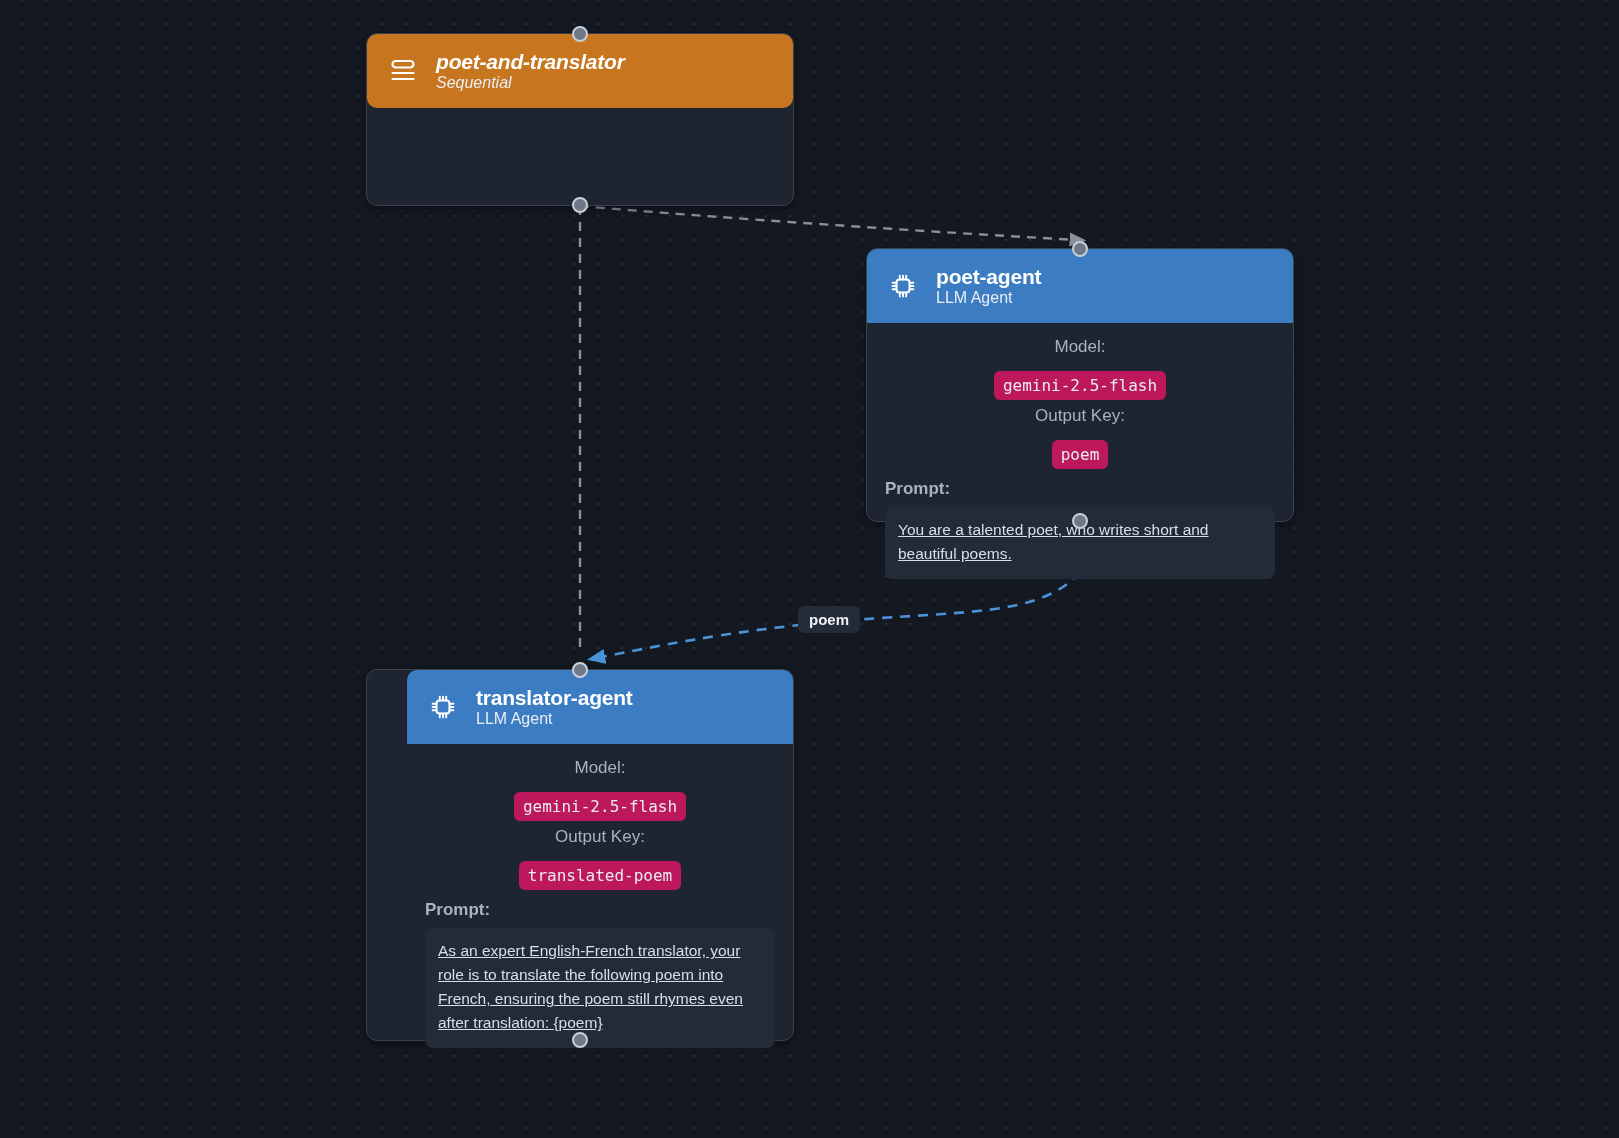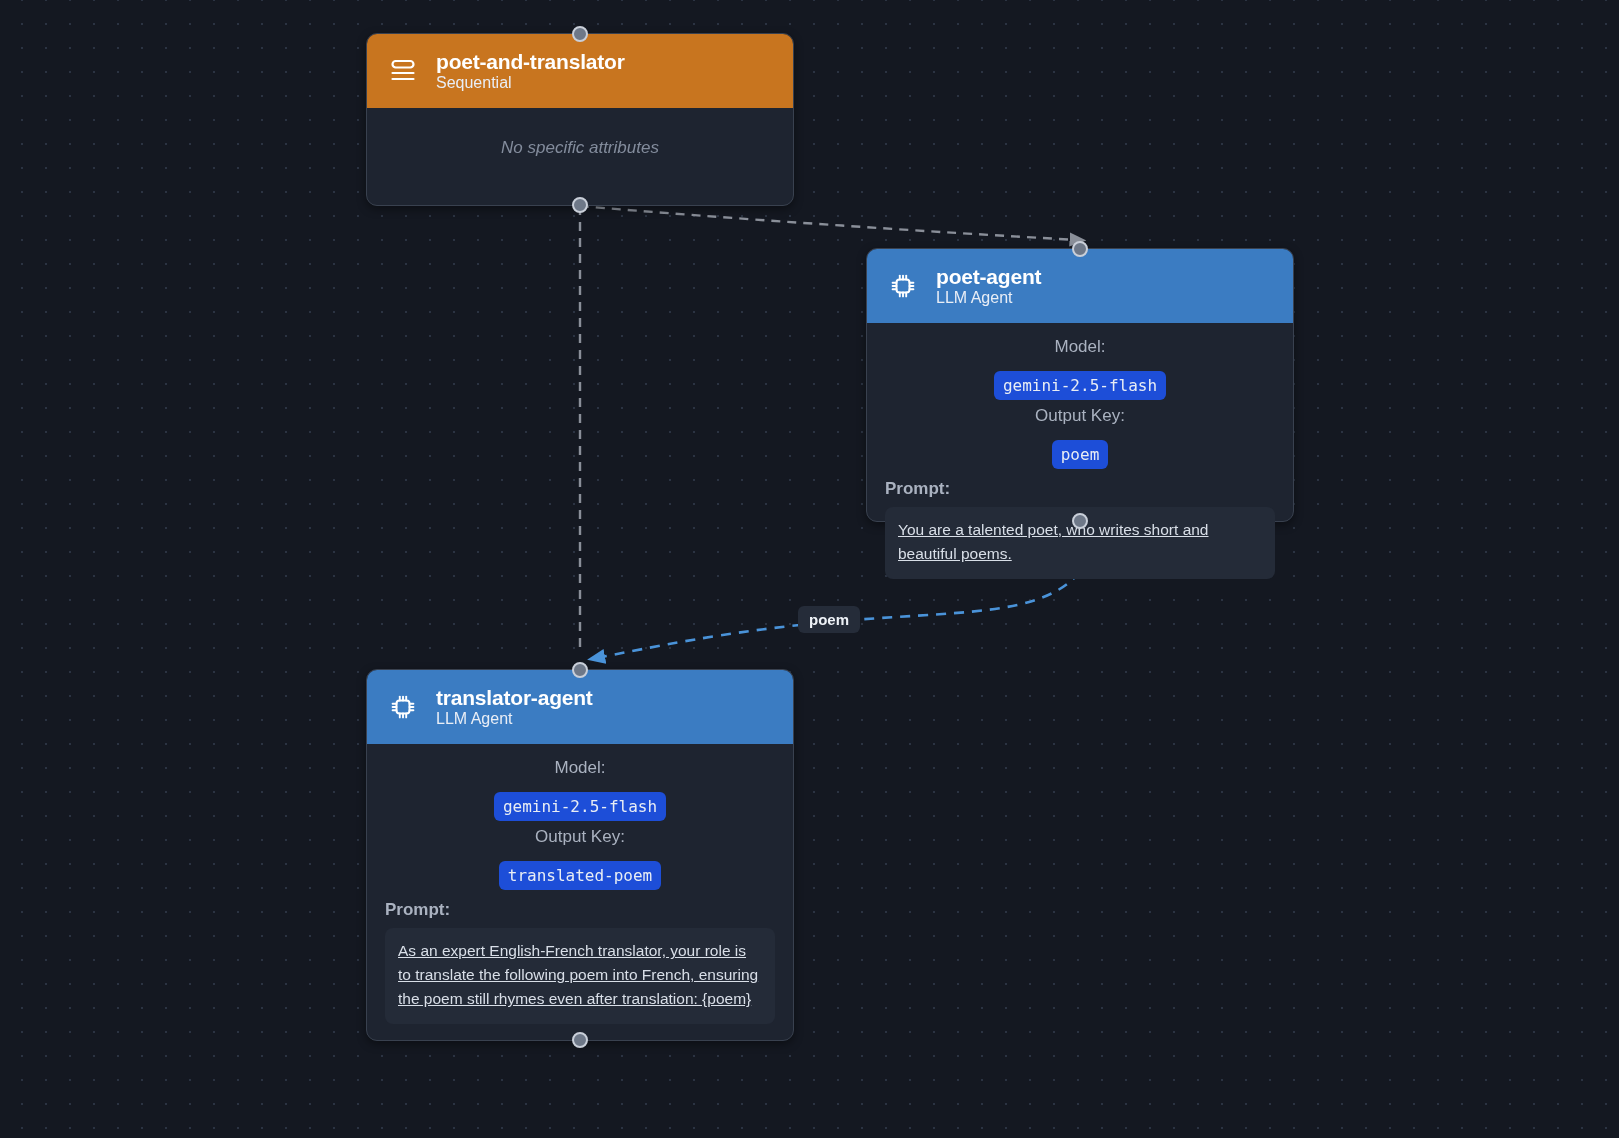--- a/index.html
+++ b/index.html
@@ -51,21 +51,21 @@
   }
 
   .node-header {
     display: flex;
     align-items: center;
     gap: 17px;
     padding: 16px 18px 17px 20px;
     box-sizing: border-box;
   }
 
-  .node-header.orange { background: #c8751f; }
+  .node-header.orange { background: #c8751f; font-style: italic; }
   .node-header.blue   { background: #3b7cc2; }
 
   .hdr-icon {
     width: 32px;
     height: 32px;
     flex: 0 0 32px;
     display: flex;
     align-items: center;
     justify-content: center;
     color: #ffffff;
@@ -106,21 +106,21 @@
   }
   .attr-label {
     font-size: 17px;
     color: #aab2c0;
     white-space: nowrap;
   }
   .attr-value {
     font-family: "DejaVu Sans Mono", "Liberation Mono", monospace;
     font-size: 16px;
     color: #e8edf4;
-    background: #1d4ed8;
+    background: #be185d;
     border-radius: 6px;
     padding: 5px 9px;
     white-space: nowrap;
   }
 
   .prompt-label {
     font-size: 17px;
     color: #aab2c0;
     margin: 10px 0 8px 0;
     font-weight: bold;
@@ -196,23 +196,20 @@
           <svg width="30" height="30" viewBox="0 0 30 30" fill="none">
             <rect x="4.5" y="5" width="21" height="6.5" rx="3.2" stroke="#ffffff" stroke-width="2.2"></rect>
             <line x1="4.5" y1="17" x2="25.5" y2="17" stroke="#ffffff" stroke-width="2.2" stroke-linecap="round"></line>
             <line x1="4.5" y1="23" x2="25.5" y2="23" stroke="#ffffff" stroke-width="2.2" stroke-linecap="round"></line>
           </svg>
         </span>
         <span class="hdr-text">
           <span class="node-title">poet-and-translator</span>
           <span class="node-subtitle">Sequential</span>
         </span>
-      </div>
-      <div class="node-body">
-        <div class="empty-attrs">No specific attributes</div>
       </div>
     </div>
     <div class="handle bottom"></div>
   </div>
 
   <div class="node" id="node-poet" style="left:866px; top:248px; width:428px; height:274px;">
     <div class="handle top"></div>
     <div class="node-inner">
       <div class="node-header blue">
         <span class="hdr-icon">
@@ -248,21 +245,21 @@
           <span class="attr-label">Output Key:</span>
           <span class="attr-value">poem</span>
         </div>
         <div class="prompt-label">Prompt:</div>
         <div class="prompt-box">You are a talented poet, who writes short and beautiful poems.</div>
       </div>
     </div>
     <div class="handle bottom"></div>
   </div>
 
-  <div class="node" id="node-translator" style="left:366px; top:669px; width:428px; height:372px;">
+  <div class="node" id="node-translator" style="left:366px; top:669px; width:428px; height:372px;padding-left:40px;">
     <div class="handle top"></div>
     <div class="node-inner">
       <div class="node-header blue">
         <span class="hdr-icon">
           <svg width="30" height="30" viewBox="0 0 30 30" fill="none">
             <rect x="8.5" y="8.5" width="13" height="13" rx="3" stroke="#ffffff" stroke-width="2"></rect>
             <g stroke="#ffffff" stroke-width="1.9" stroke-linecap="round">
               <line x1="11.8" y1="4.6" x2="11.8" y2="8.5"></line>
               <line x1="15" y1="4.6" x2="15" y2="8.5"></line>
               <line x1="18.2" y1="4.6" x2="18.2" y2="8.5"></line>

